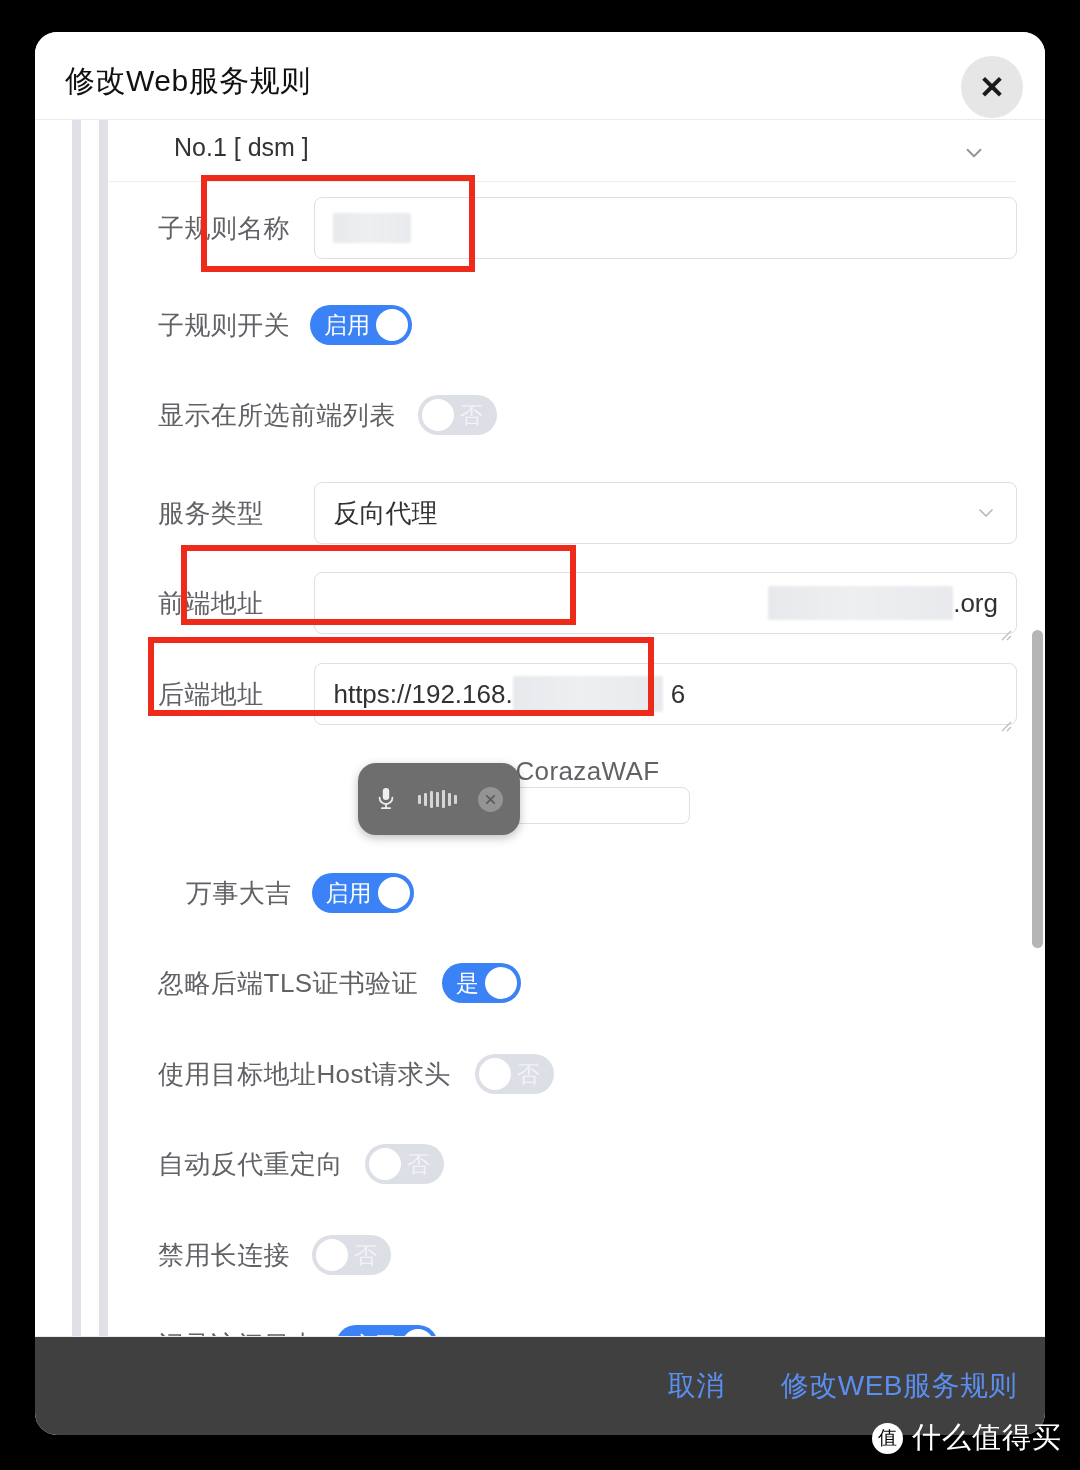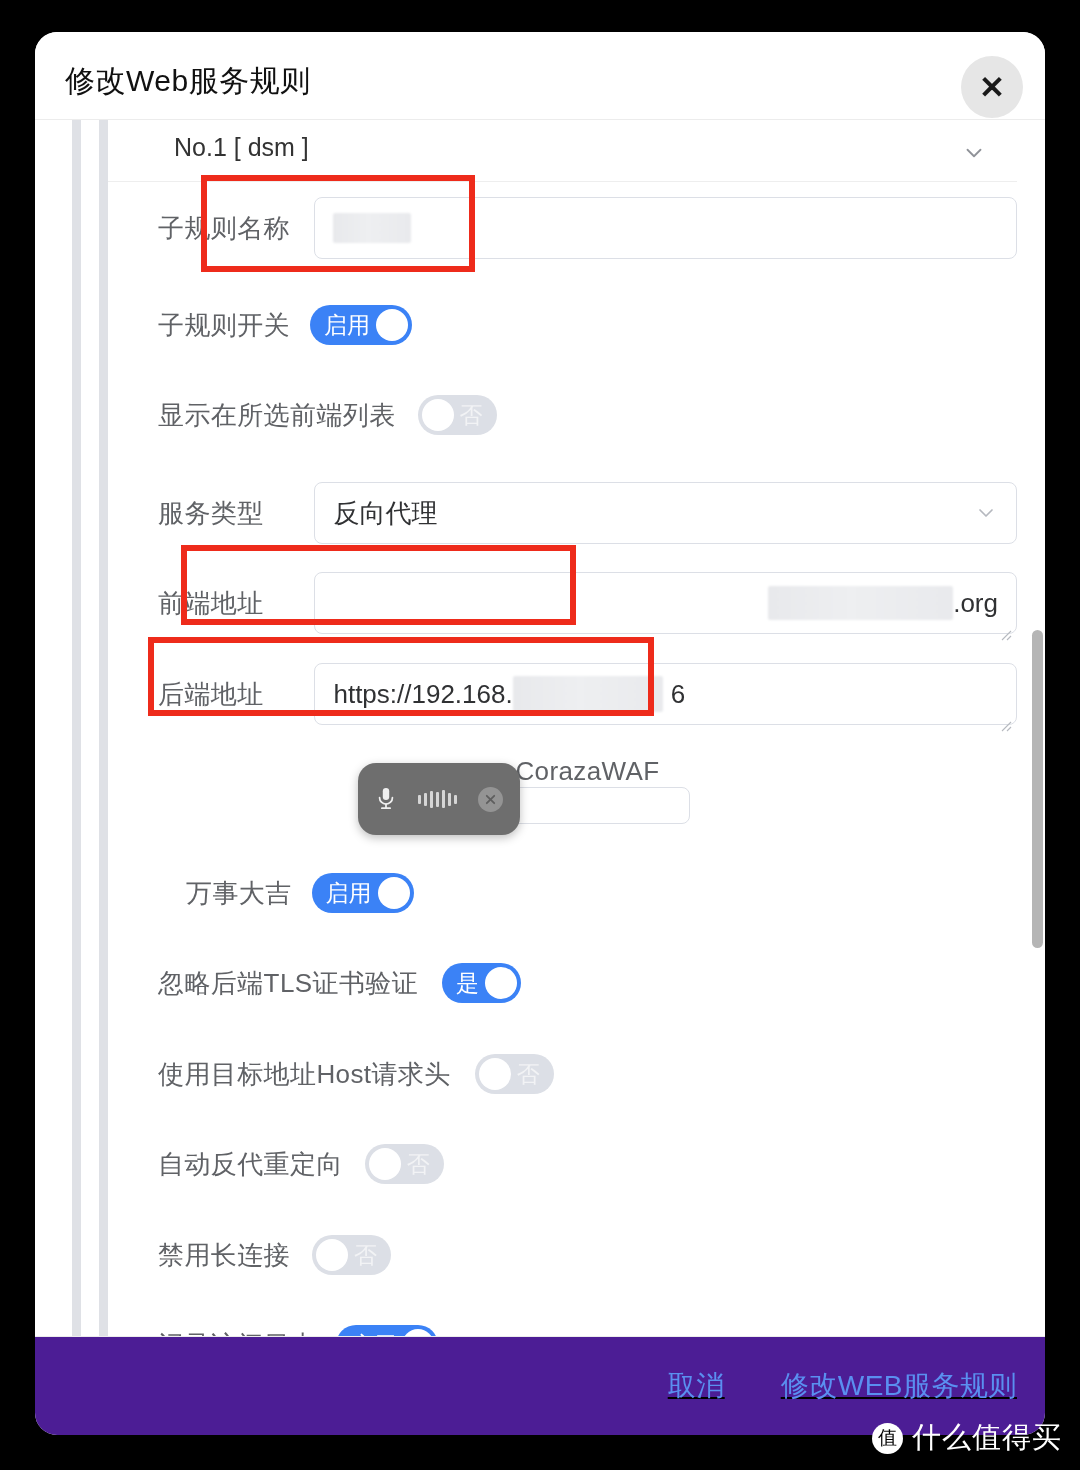--- a/index.html
+++ b/index.html
@@ -272,28 +272,27 @@
   }
   .voice-close svg { display: block; }
 
   
   .dlg-footer {
     position: absolute;
     left: 0;
     bottom: 0;
     width: 100%;
     height: 99px;
-    background: #4c1d95;
+    background: #404040;
     border-top: 1px solid #ececec;
     display: flex;
     align-items: center;
     justify-content: flex-end;
     padding-right: 28px;
     gap: 56px;
-    text-decoration: underline;
   }
   .footer-btn {
     background: none;
     border: none;
     font-size: 28px;
     color: #5a8ff0;
     cursor: pointer;
     white-space: nowrap;
     font-family: inherit;
     letter-spacing: 0.5px;

